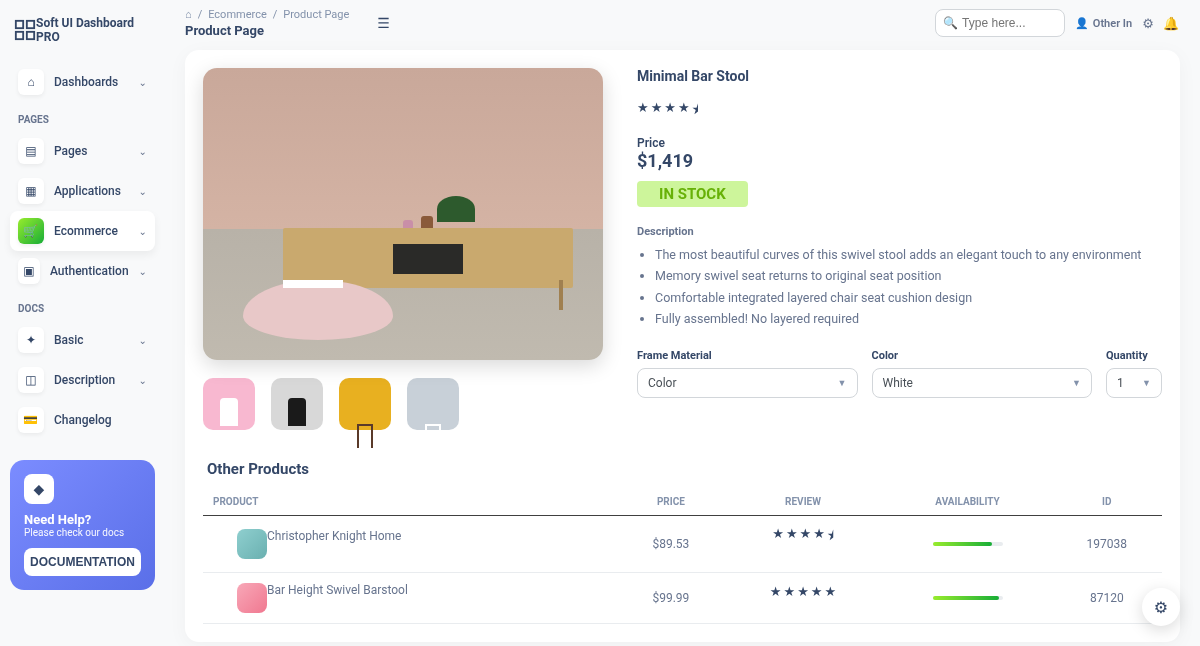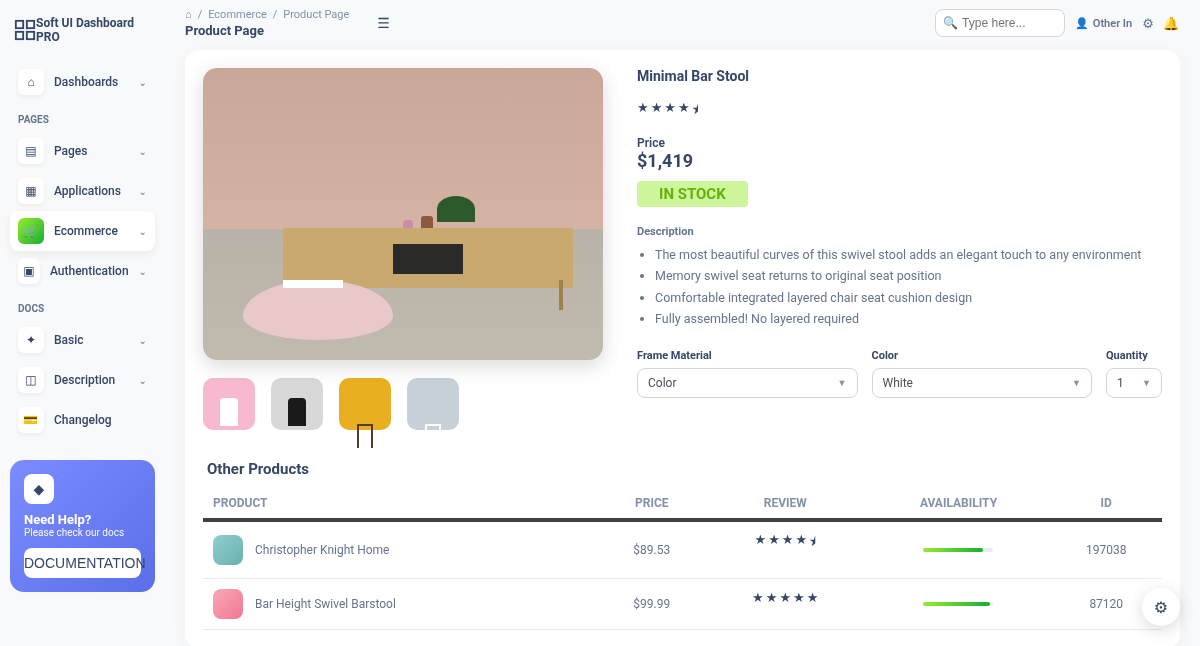--- a/index.html
+++ b/index.html
@@ -12,21 +12,21 @@
 .nav-item { display: flex; align-items: center; padding: 7px 8px; border-radius: 8px; color: #67748e; font-size: 12px; cursor: pointer; gap: 10px; position: relative; }
 .nav-item.active { background: #fff; box-shadow: 0 4px 8px rgba(0,0,0,0.06); }
 .nav-icon { width: 26px; height: 26px; border-radius: 6px; display: inline-flex; align-items: center; justify-content: center; background: #fff; box-shadow: 0 2px 4px rgba(0,0,0,0.06); color: #344767; font-size: 12px; }
 .nav-item.active .nav-icon { background: linear-gradient(135deg,#98ec2d,#17ad37); color: #fff; }
 .nav-label { flex: 1; color: #344767; font-weight: 500; }
 .nav-caret { color: #67748e; font-size: 10px; }
 .help-card { margin-top: 20px; border-radius: 14px; padding: 14px; background: linear-gradient(135deg,#7b8cff,#5a6fe8); color: #fff; }
 .help-icon { width: 30px; height: 30px; background: #fff; border-radius: 8px; display: flex; align-items: center; justify-content: center; color: #344767; margin-bottom: 8px; }
 .help-title { font-weight: 700; font-size: 13px; }
 .help-sub { font-size: 10px; opacity: .95; margin-bottom: 10px; }
-.doc-btn { background: #fff; color: #344767; border: none; border-radius: 8px; padding: 7px 0; font-size: 14px; font-weight: 400; width: 100%; cursor: pointer; text-transform: uppercase; }
+.doc-btn { background: #fff; color: #344767; border: none; border-radius: 8px; padding: 7px 0; font-size: 12px; font-weight: 700; width: 100%; cursor: pointer; text-transform: uppercase; }
 .main { margin-left: 165px; flex: 1; padding: 4px 20px 40px 20px; }
 .topbar { display: flex; align-items: center; padding: 4px 0 12px 0; gap: 14px; }
 .crumbs { font-size: 11px; color: #8392ab; display: flex; align-items: center; gap: 6px; }
 .crumbs a { color: #8392ab; text-decoration: none; }
 .page-title { font-weight: 700; font-size: 13px; color: #344767; margin-top: 2px; }
 .topbar-left { display: flex; flex-direction: column; }
 .burger { margin-left: 14px; color: #344767; cursor: pointer; }
 .topbar-right { margin-left: auto; display: flex; align-items: center; gap: 10px; }
 .search { position: relative; }
 .search input { width: 130px; padding: 6px 8px 6px 26px; border: 1px solid #d2d6da; border-radius: 8px; font-size: 12px; color: #495057; background: #fff; }
@@ -70,25 +70,25 @@
 .feat-list { list-style: disc; padding-left: 18px; color: #67748e; font-size: 12.5px; line-height: 1.7; }
 .selects { display: flex; gap: 14px; margin-top: 20px; }
 .sel-group { display: flex; flex-direction: column; gap: 6px; }
 .sel-label { font-size: 11px; font-weight: 700; color: #344767; }
 .sel { border: 1px solid #d2d6da; border-radius: 8px; padding: 7px 10px; font-size: 12px; color: #495057; background: #fff; display: flex; align-items: center; justify-content: space-between; cursor: pointer; }
 .sel .caret { font-size: 9px; color: #8392ab; }
 .sg1 { flex: 1; } .sg2 { flex: 1; } .sg3 { width: 56px; }
 .add-btn { margin-top: 18px; background: linear-gradient(90deg,#98ec2d,#17ad37); color: #fff; border: none; border-radius: 8px; padding: 10px 40px; font-size: 10px; font-weight: 700; cursor: pointer; text-transform: uppercase; box-shadow: 0 4px 10px rgba(23,173,55,0.4); }
 .other-title { font-weight: 700; font-size: 15px; color: #344767; margin: 30px 0 10px 4px; }
 .table { width: 100%; border-collapse: collapse; }
-.table th { text-align: center; font-size: 12px; font-weight: 700; color: #8392ab; text-transform: uppercase; padding: 8px; border-bottom: 4px solid #404040; }
+.table th { text-align: center; font-size: 10px; font-weight: 700; color: #8392ab; text-transform: uppercase; padding: 8px; border-bottom: 1px solid #404040; }
 .table th:first-child { text-align: left; padding-left: 10px; }
 .table td { padding: 10px 8px; border-bottom: 1px solid #e9ecef; font-size: 12px; color: #67748e; text-align: center; vertical-align: middle; }
 .table td:first-child { text-align: left; padding-left: 10px; }
-.prod-cell { display: flex; align-items: center; gap: 12px; }
+.prod-cell { display: flex; align-items: flex-start; gap: 0; margin-left: 24px; }
 .prod-thumb { width: 30px; height: 30px; border-radius: 8px; }
 .pt1 { background: linear-gradient(135deg,#8fcfcf,#6ab0b0); }
 .pt2 { background: linear-gradient(135deg,#f8a8b8,#f07890); }
 .avail-bar { width: 70px; height: 4px; background: #e9ecef; border-radius: 2px; margin: 0 auto; position: relative; }
 .avail-fill { height: 100%; background: linear-gradient(90deg,#98ec2d,#17ad37); border-radius: 2px; }
 .settings-fab { position: fixed; bottom: 20px; right: 20px; width: 38px; height: 38px; background: #fff; border-radius: 50%; box-shadow: 0 4px 16px rgba(0,0,0,0.15); display: flex; align-items: center; justify-content: center; cursor: pointer; color: #344767; font-size: 16px; }
 svg { display: block; }
 </style>
 </head>
 <body>

